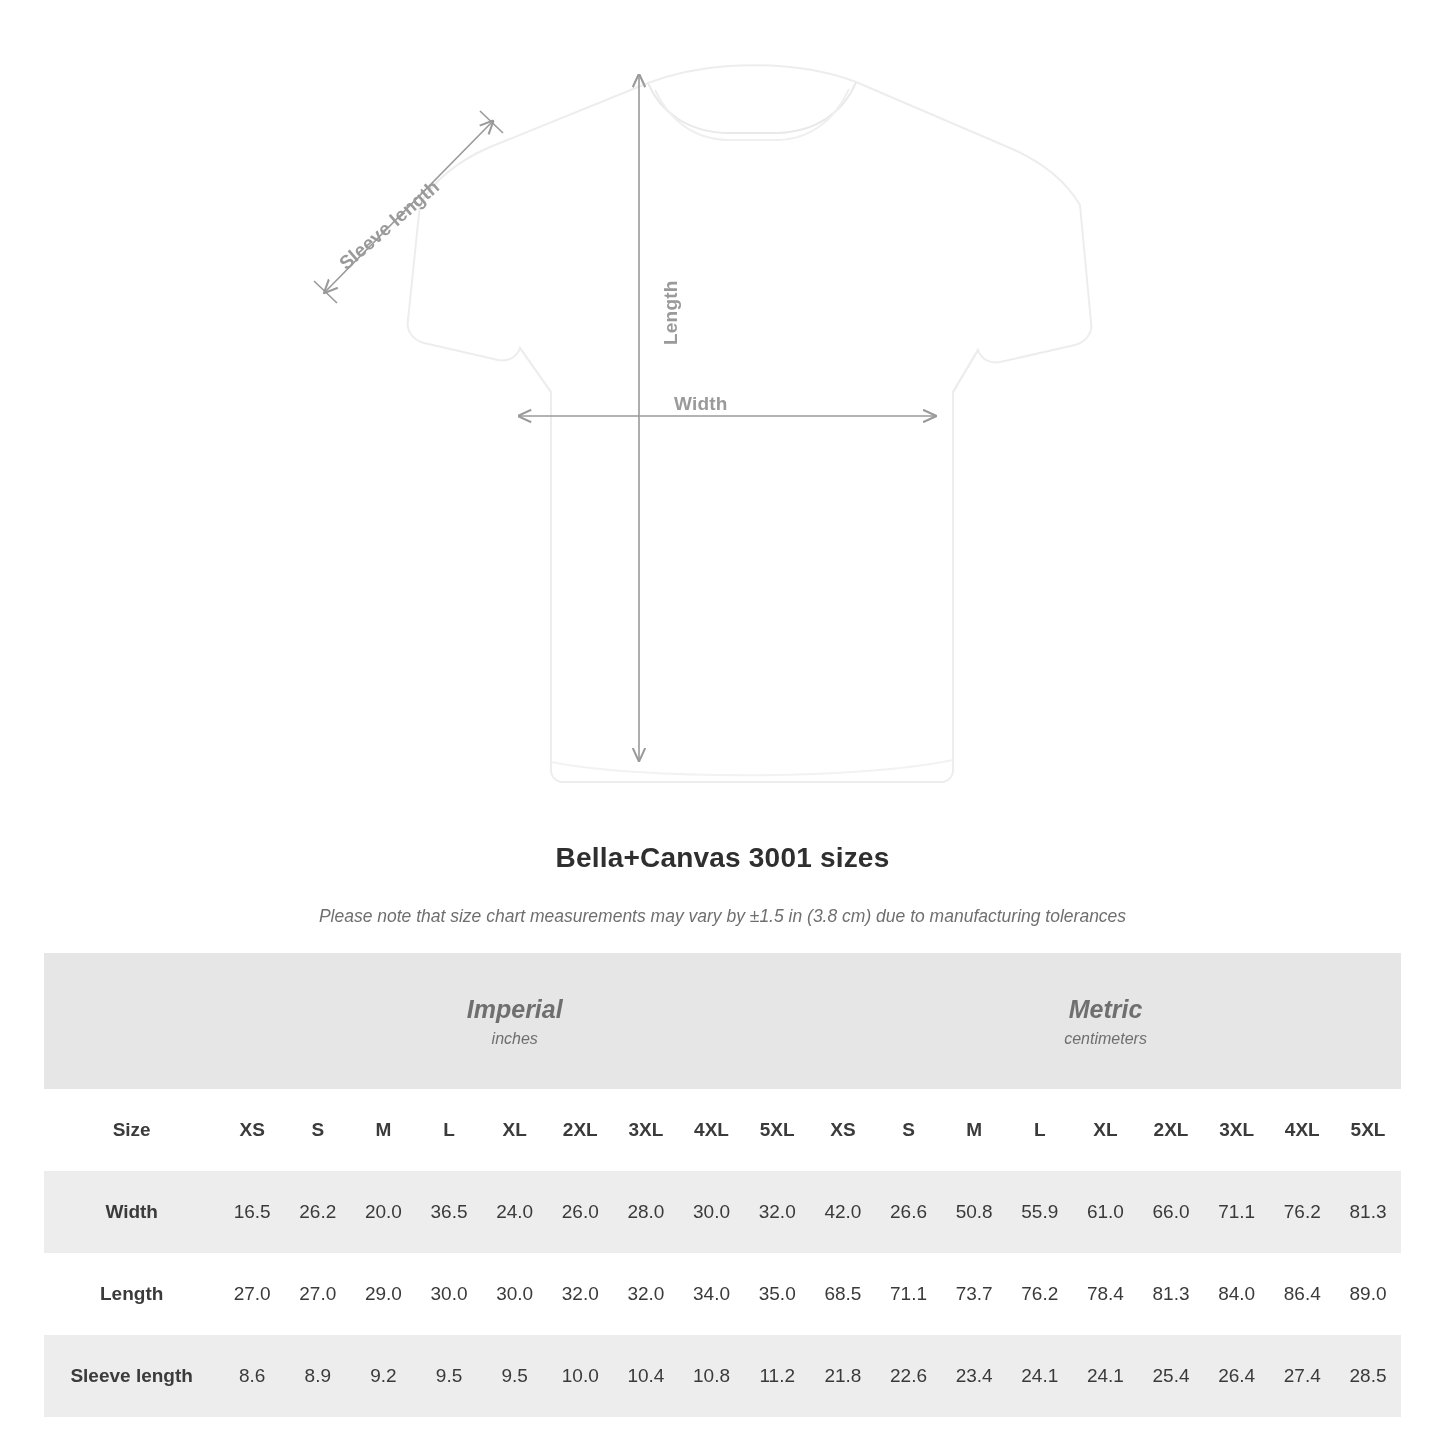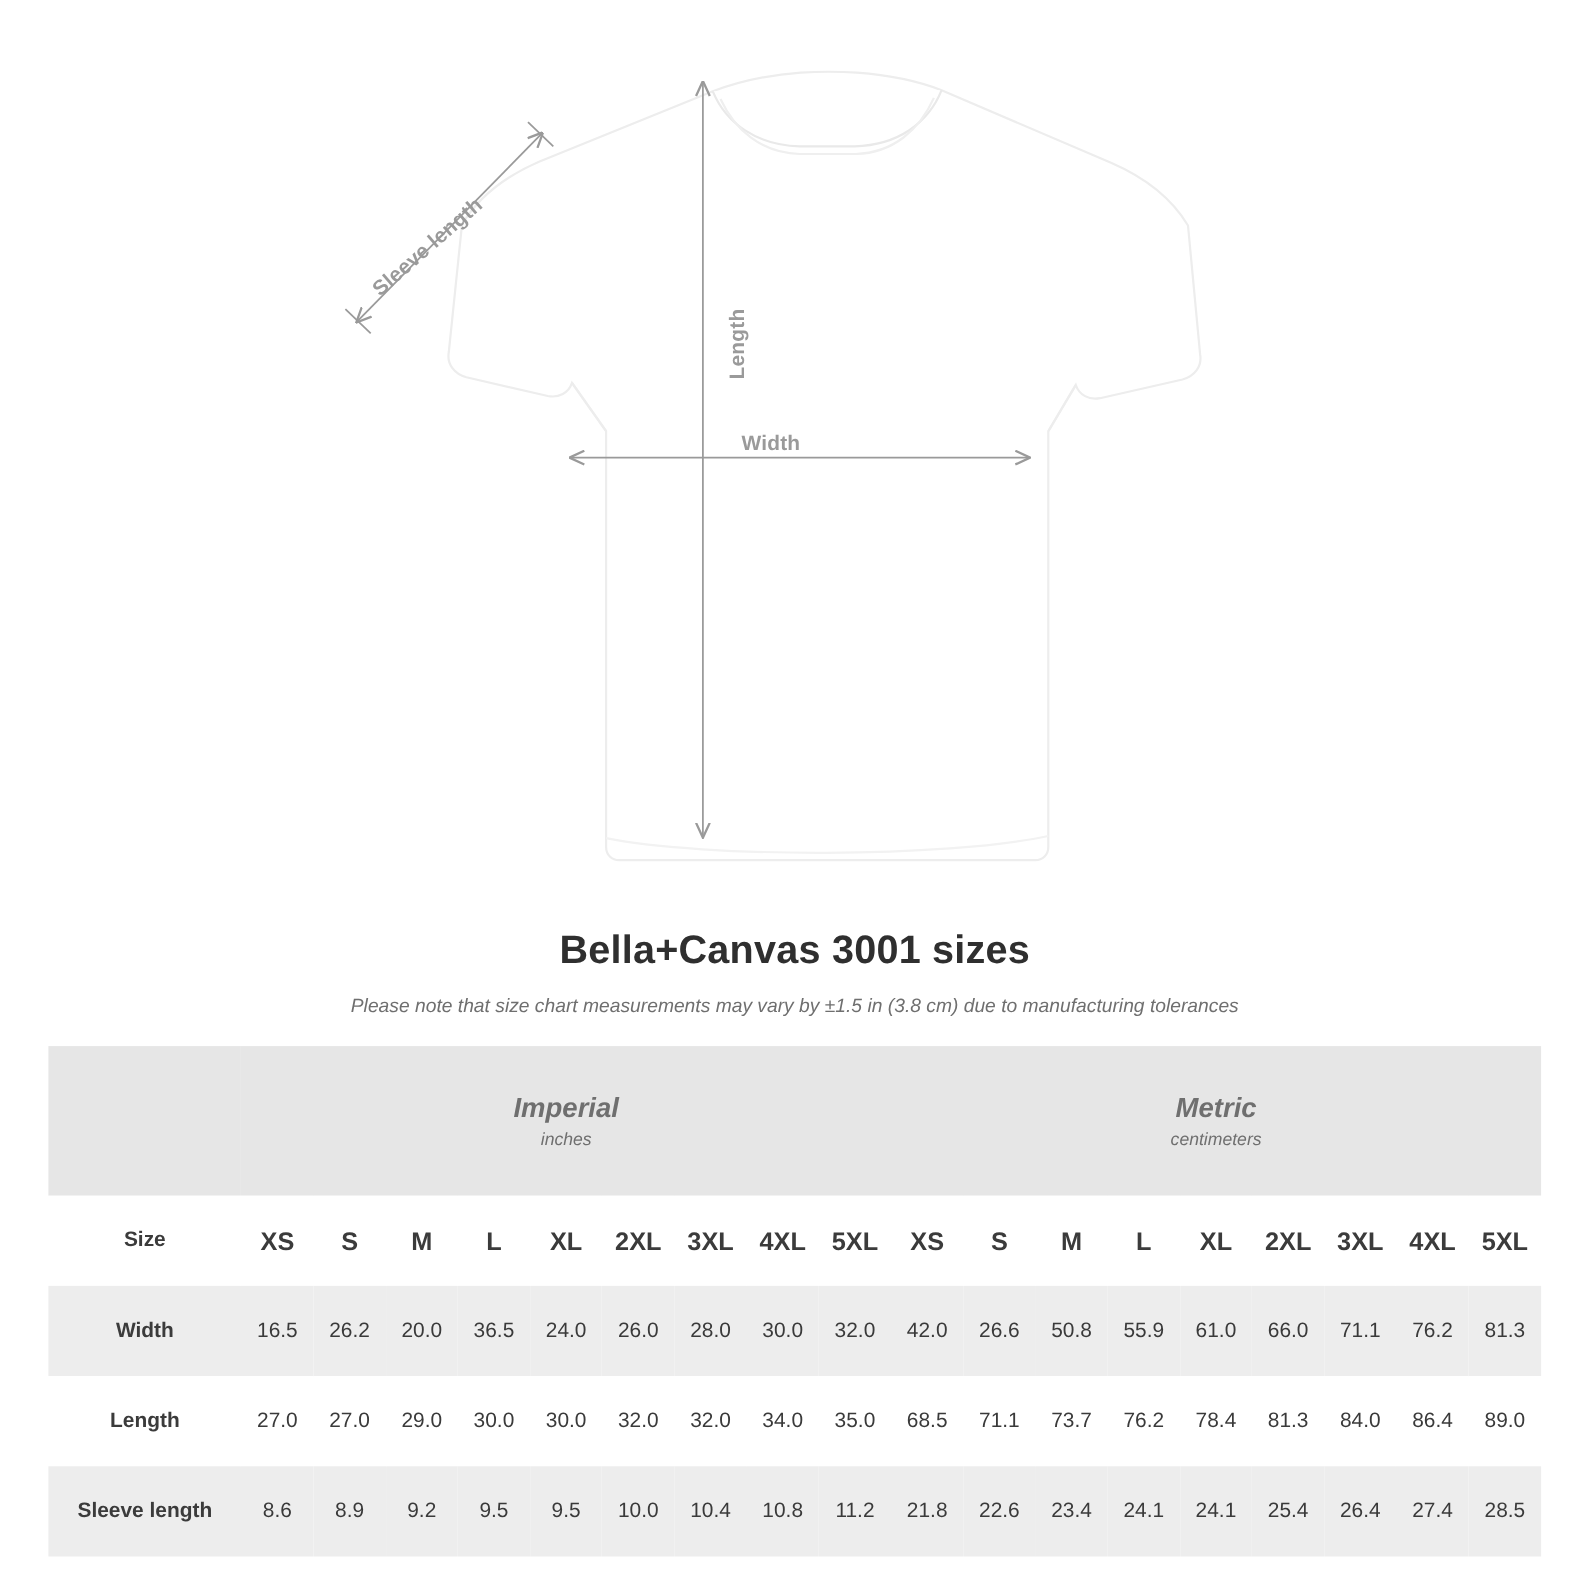--- a/index.html
+++ b/index.html
@@ -47,31 +47,31 @@
     transform: rotate(-41deg);
     transform-origin: left top;
   }
 
   
   .title-block {
     text-align: center;
     margin-top: 22px;
   }
   .chart-title {
-    font-size: 36px;
+    font-size: 28px;
     font-weight: bold;
     color: #2f2f2f;
     margin: 16px;
     letter-spacing: 0.2px;
   }
   .chart-note {
     font-size: 17.5px;
     font-style: italic;
     color: #6f6f6f;
-    margin-top: 20px;
+    margin-top: 32px;
   }
 
   
   .table-wrap {
     margin: 26px 44px 0 44px;
   }
   table.size-table {
     border-collapse: collapse;
     width: 1357px;
     table-layout: fixed;
@@ -96,21 +96,21 @@
   .unit-sub {
     font-size: 16px;
     font-style: italic;
     color: #6f6f6f;
     margin-top: 4px;
   }
   .head-row td {
     background: #ffffff;
     height: 80px;
     font-weight: bold;
-    font-size: 23px;
+    font-size: 19px;
     color: #3b3b3b;
   }
   .head-row td.rowlabel {
     font-size: 19px;
     text-align: center;
   }
   .band td {
     height: 80px;
     font-size: 19px;
     color: #3a3a3a;

